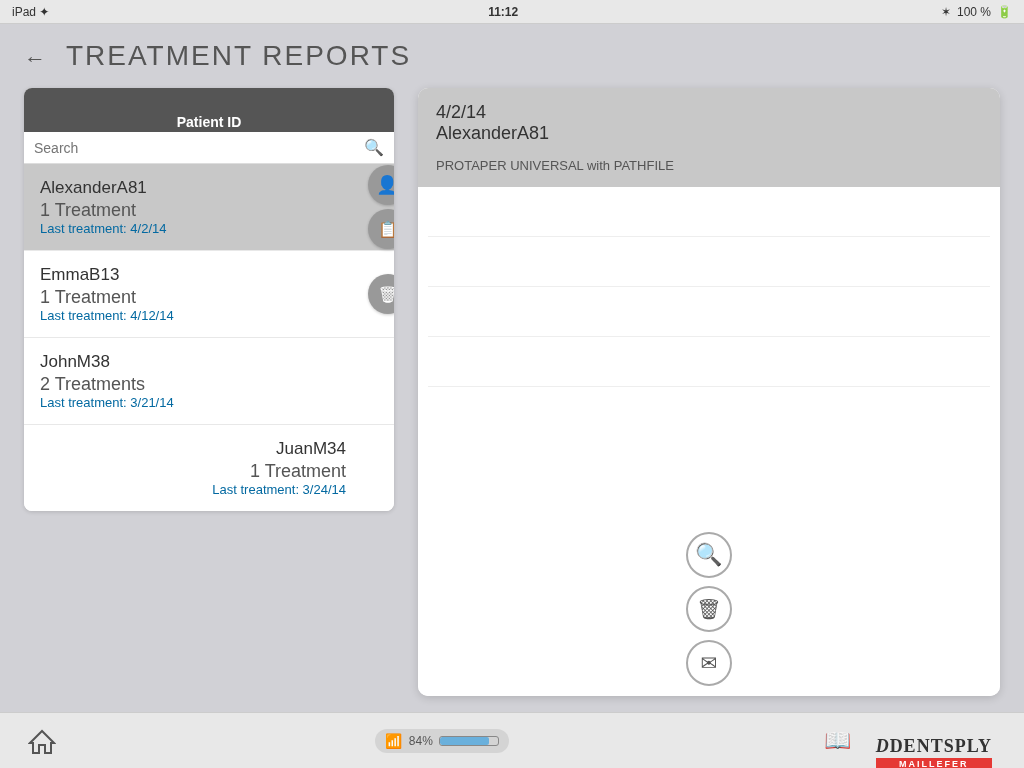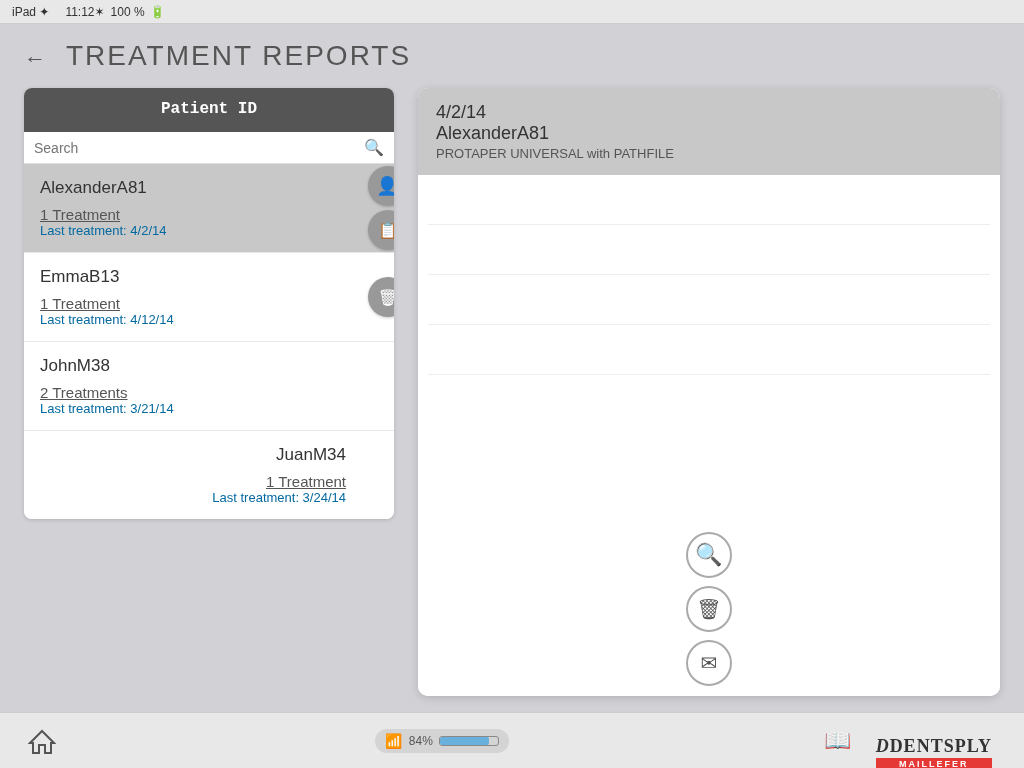--- a/index.html
+++ b/index.html
@@ -11,28 +11,28 @@
       overflow: hidden;
       position: relative;
     }
 
     
     .status-bar {
       background: #e8e8e8;
       height: 24px;
       display: flex;
       align-items: center;
-      justify-content: flex-start;
+      justify-content: space-between;
       padding: 0 12px;
       font-size: 12px;
       color: #333;
       border-bottom: 1px solid #ccc;
     }
     .status-left { display: flex; align-items: center; gap: 6px; }
-    .status-center { font-weight: 400; margin-left: 16px; }
+    .status-center { font-weight: 700; margin-left: 16px; }
     .status-right { display: flex; align-items: center; gap: 6px; }
 
     
     .header-row {
       display: flex;
       align-items: center;
       margin-bottom: 16px;
       gap: 20px;
     }
     .back-arrow {
@@ -57,26 +57,25 @@
     }
 
     
     .tab-bar {
       display: flex;
       height: 44px;
     }
     .tab {
       flex: 1;
       display: flex;
-      align-items: center;
+      align-items: flex-end;
       justify-content: center;
-      font-size: 16px;
+      font-size: 14px;
       cursor: pointer;
       border-bottom: 2px solid transparent;
-      font-family: Liberation Mono, monospace;
     }
     .tab.active {
       background: #555;
       color: white;
       font-weight: 600;
     }
     .tab.inactive {
       background: #e0e0e0;
       color: #555;
     }
@@ -118,24 +117,23 @@
     .patient-item:not(.selected) {
       background: white;
     }
     .patient-info { flex: 1; }
     .patient-name {
       font-size: 17px;
       color: #333;
       font-weight: 400;
     }
     .patient-treatments {
-      font-size: 15px;
-      color: #555;
-      margin-top: 8px;
-      text-decoration: underline;
+      font-size: 18px;
+      color: #555;
+      margin-top: 2px;
     }
     .patient-last {
       font-size: 13px;
       color: #0369a1;
     }
     .action-btn {
       width: 40px;
       height: 40px;
       border-radius: 50%;
       background: #999;
@@ -175,21 +173,21 @@
       font-weight: 400;
     }
     .treatment-patient-name {
       font-size: 18px;
       color: #333;
       font-weight: 400;
     }
     .treatment-type {
       font-size: 13px;
       color: #555;
-      margin-top: 2px;
+      margin-top: 14px;
     }
 
     .treatment-body {
       flex: 1;
       padding: 10px;
       display: flex;
       flex-direction: column;
       gap: 10px;
     }
 

